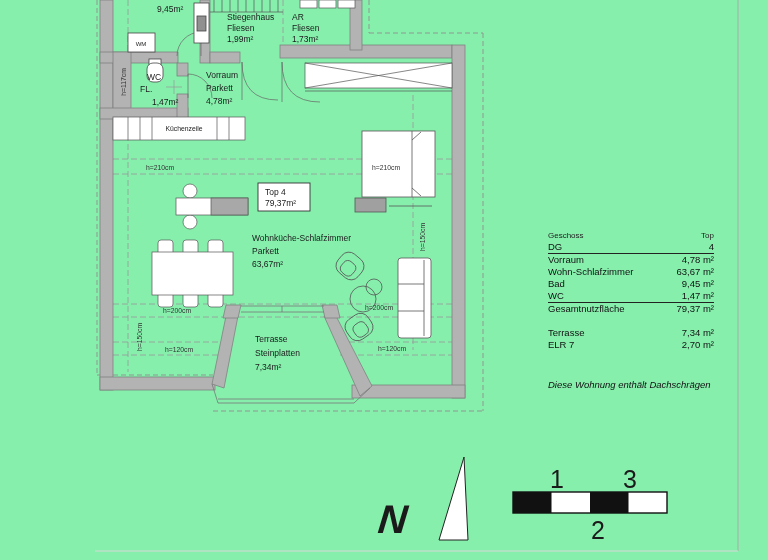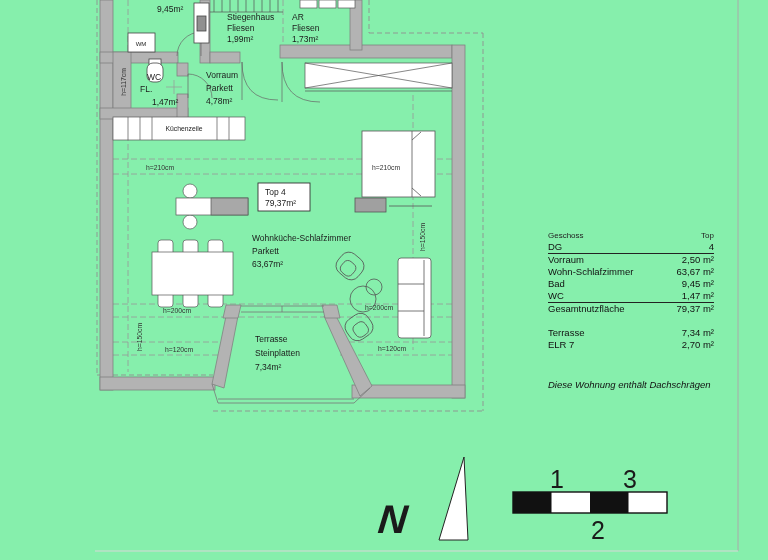--- a/index.html
+++ b/index.html
@@ -257,21 +257,21 @@
   <div class="trow thead">
     <span>Geschoss</span>
     <span>Top</span>
   </div>
   <div class="trow sep">
     <span>DG</span>
     <span class="num">4</span>
   </div>
   <div class="trow">
     <span>Vorraum</span>
-    <span class="num">2,50 m²</span>
+    <span class="num">4,78 m²</span>
   </div>
   <div class="trow">
     <span>Wohn-Schlafzimmer</span>
     <span class="num">63,67 m²</span>
   </div>
   <div class="trow">
     <span>Bad</span>
     <span class="num">9,45 m²</span>
   </div>
   <div class="trow">

